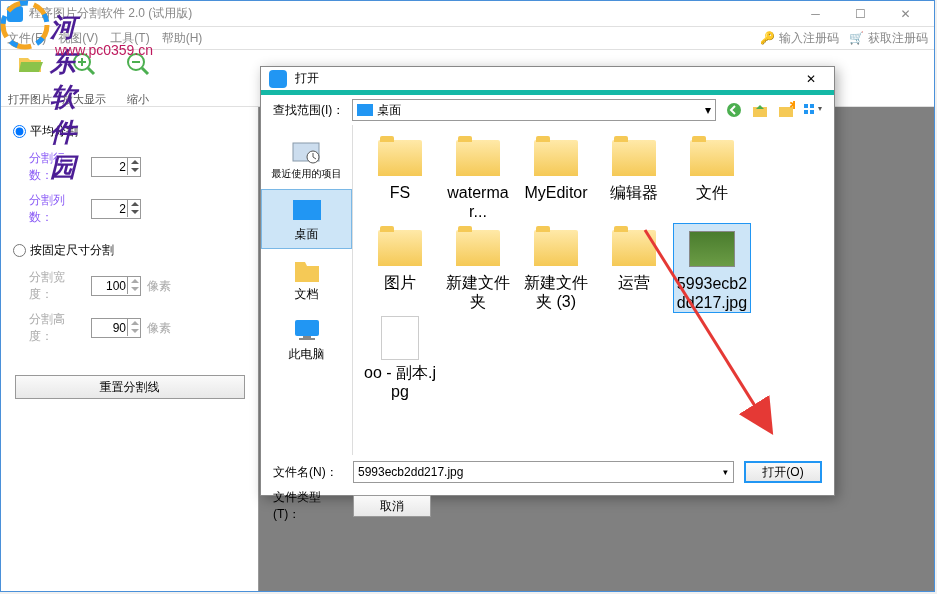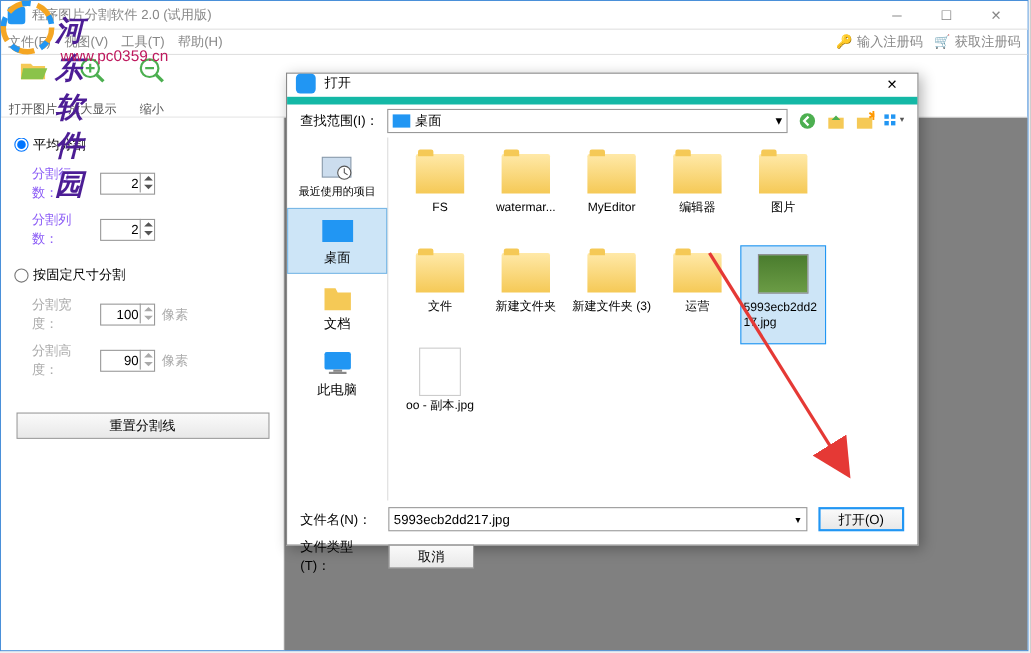--- a/index.html
+++ b/index.html
@@ -40,21 +40,21 @@
 .input-row label { width: 56px; color: #8b5cf6; }
 .input-row.disabled label { color: #aaa; }
 .num-input { width: 50px; height: 20px; border: 1px solid #999; text-align: right; padding-right: 14px; position: relative; }
 .spinner { position: absolute; right: 0; top: 0; width: 14px; height: 18px; border-left: 1px solid #999; }
 .reset-btn { width: 230px; height: 24px; margin: 30px auto 0; display: block; border: 1px solid #999; background: linear-gradient(#fafafa,#e8e8e8); }
 
 .canvas-area { flex: 1; background: #808080; }
 
 
 .dialog { position: absolute; left: 260px; top: 66px; width: 575px; height: 430px; background: #fff; border: 1px solid #888; box-shadow: 3px 3px 12px rgba(0,0,0,.3); z-index: 500; }
-.dlg-title { height: 28px; display: flex; padding: 0 8px; border-bottom: 7px solid #14b8a6; }
+.dlg-title { height: 28px; display: flex; align-items: center; padding: 0 8px; border-bottom: 5px solid #14b8a6; }
 .dlg-title-icon { width: 18px; height: 18px; background: #2196f3; border-radius: 4px; margin-right: 8px; }
 .dlg-title-text { flex: 1; }
 .dlg-close { width: 30px; height: 20px; display: flex; align-items: center; justify-content: center; cursor: pointer; }
 
 .dlg-toolbar { height: 30px; display: flex; align-items: center; padding: 0 12px; gap: 8px; }
 .dlg-toolbar label { }
 .path-select { flex: 1; height: 22px; border: 1px solid #999; display: flex; align-items: center; padding: 0 4px; position: relative; }
 .path-select::after { content: "▾"; position: absolute; right: 4px; }
 .desktop-icon-sm { width: 16px; height: 12px; background: #2196f3; margin-right: 4px; }
 .tb-icons { display: flex; gap: 6px; align-items: center; }
@@ -67,21 +67,21 @@
 .place-ico { width: 32px; height: 28px; }
 
 .file-grid { flex: 1; padding: 8px; display: flex; flex-wrap: wrap; align-content: flex-start; gap: 0; overflow: auto; }
 .file-item { width: 78px; height: 90px; display: flex; flex-direction: column; align-items: center; padding-top: 4px; }
 .file-item.selected { background: #cde5f7; border: 1px solid #2196f3; }
 .file-icon { width: 48px; height: 42px; margin-bottom: 4px; display: flex; align-items: center; justify-content: center; }
 .folder-ico { width: 44px; height: 36px; background: linear-gradient(#ffe9a8,#f5c956); border-radius: 2px 2px 0 0; position: relative; }
 .folder-ico::before { content: ""; position: absolute; top: -4px; left: 2px; width: 14px; height: 6px; background: #f5c956; border-radius: 2px 2px 0 0; }
 .img-thumb { width: 46px; height: 36px; background: linear-gradient(#4a7c2e,#6b9c45); border: 1px solid #888; }
 .doc-thumb { width: 38px; height: 44px; background: #fff; border: 1px solid #ccc; }
-.file-label { text-align: left; font-size: 11px; line-height: 1.2; word-break: break-all; padding: 0 2px; }
+.file-label { text-align: center; font-size: 16px; line-height: 1.2; word-break: break-all; padding: 0 2px; }
 
 .dlg-bottom { padding: 6px 12px; }
 .bottom-row { display: flex; align-items: center; margin-bottom: 6px; gap: 10px; }
 .bottom-row label { width: 70px; }
 .combo { flex: 1; height: 22px; border: 1px solid #999; padding: 0 4px; display: flex; align-items: center; position: relative; font-family: monospace; }
 .combo::after { content: "▾"; position: absolute; right: 4px; }
 .dlg-btn { width: 78px; height: 22px; border: 1px solid #999; background: linear-gradient(#fafafa,#e8e8e8); }
 .dlg-btn.primary { border: 2px solid #2196f3; }
 
 
@@ -310,27 +310,27 @@
         <div class="file-item">
           <div class="file-icon">
             <div class="folder-ico"></div>
           </div>
           <div class="file-label">编辑器</div>
         </div>
         <div class="file-item">
           <div class="file-icon">
             <div class="folder-ico"></div>
           </div>
+          <div class="file-label">文件</div>
+        </div>
+        <div class="file-item">
+          <div class="file-icon">
+            <div class="folder-ico"></div>
+          </div>
           <div class="file-label">图片</div>
-        </div>
-        <div class="file-item">
-          <div class="file-icon">
-            <div class="folder-ico"></div>
-          </div>
-          <div class="file-label">文件</div>
         </div>
         <div class="file-item">
           <div class="file-icon">
             <div class="folder-ico"></div>
           </div>
           <div class="file-label">新建文件夹</div>
         </div>
         <div class="file-item">
           <div class="file-icon">
             <div class="folder-ico"></div>

